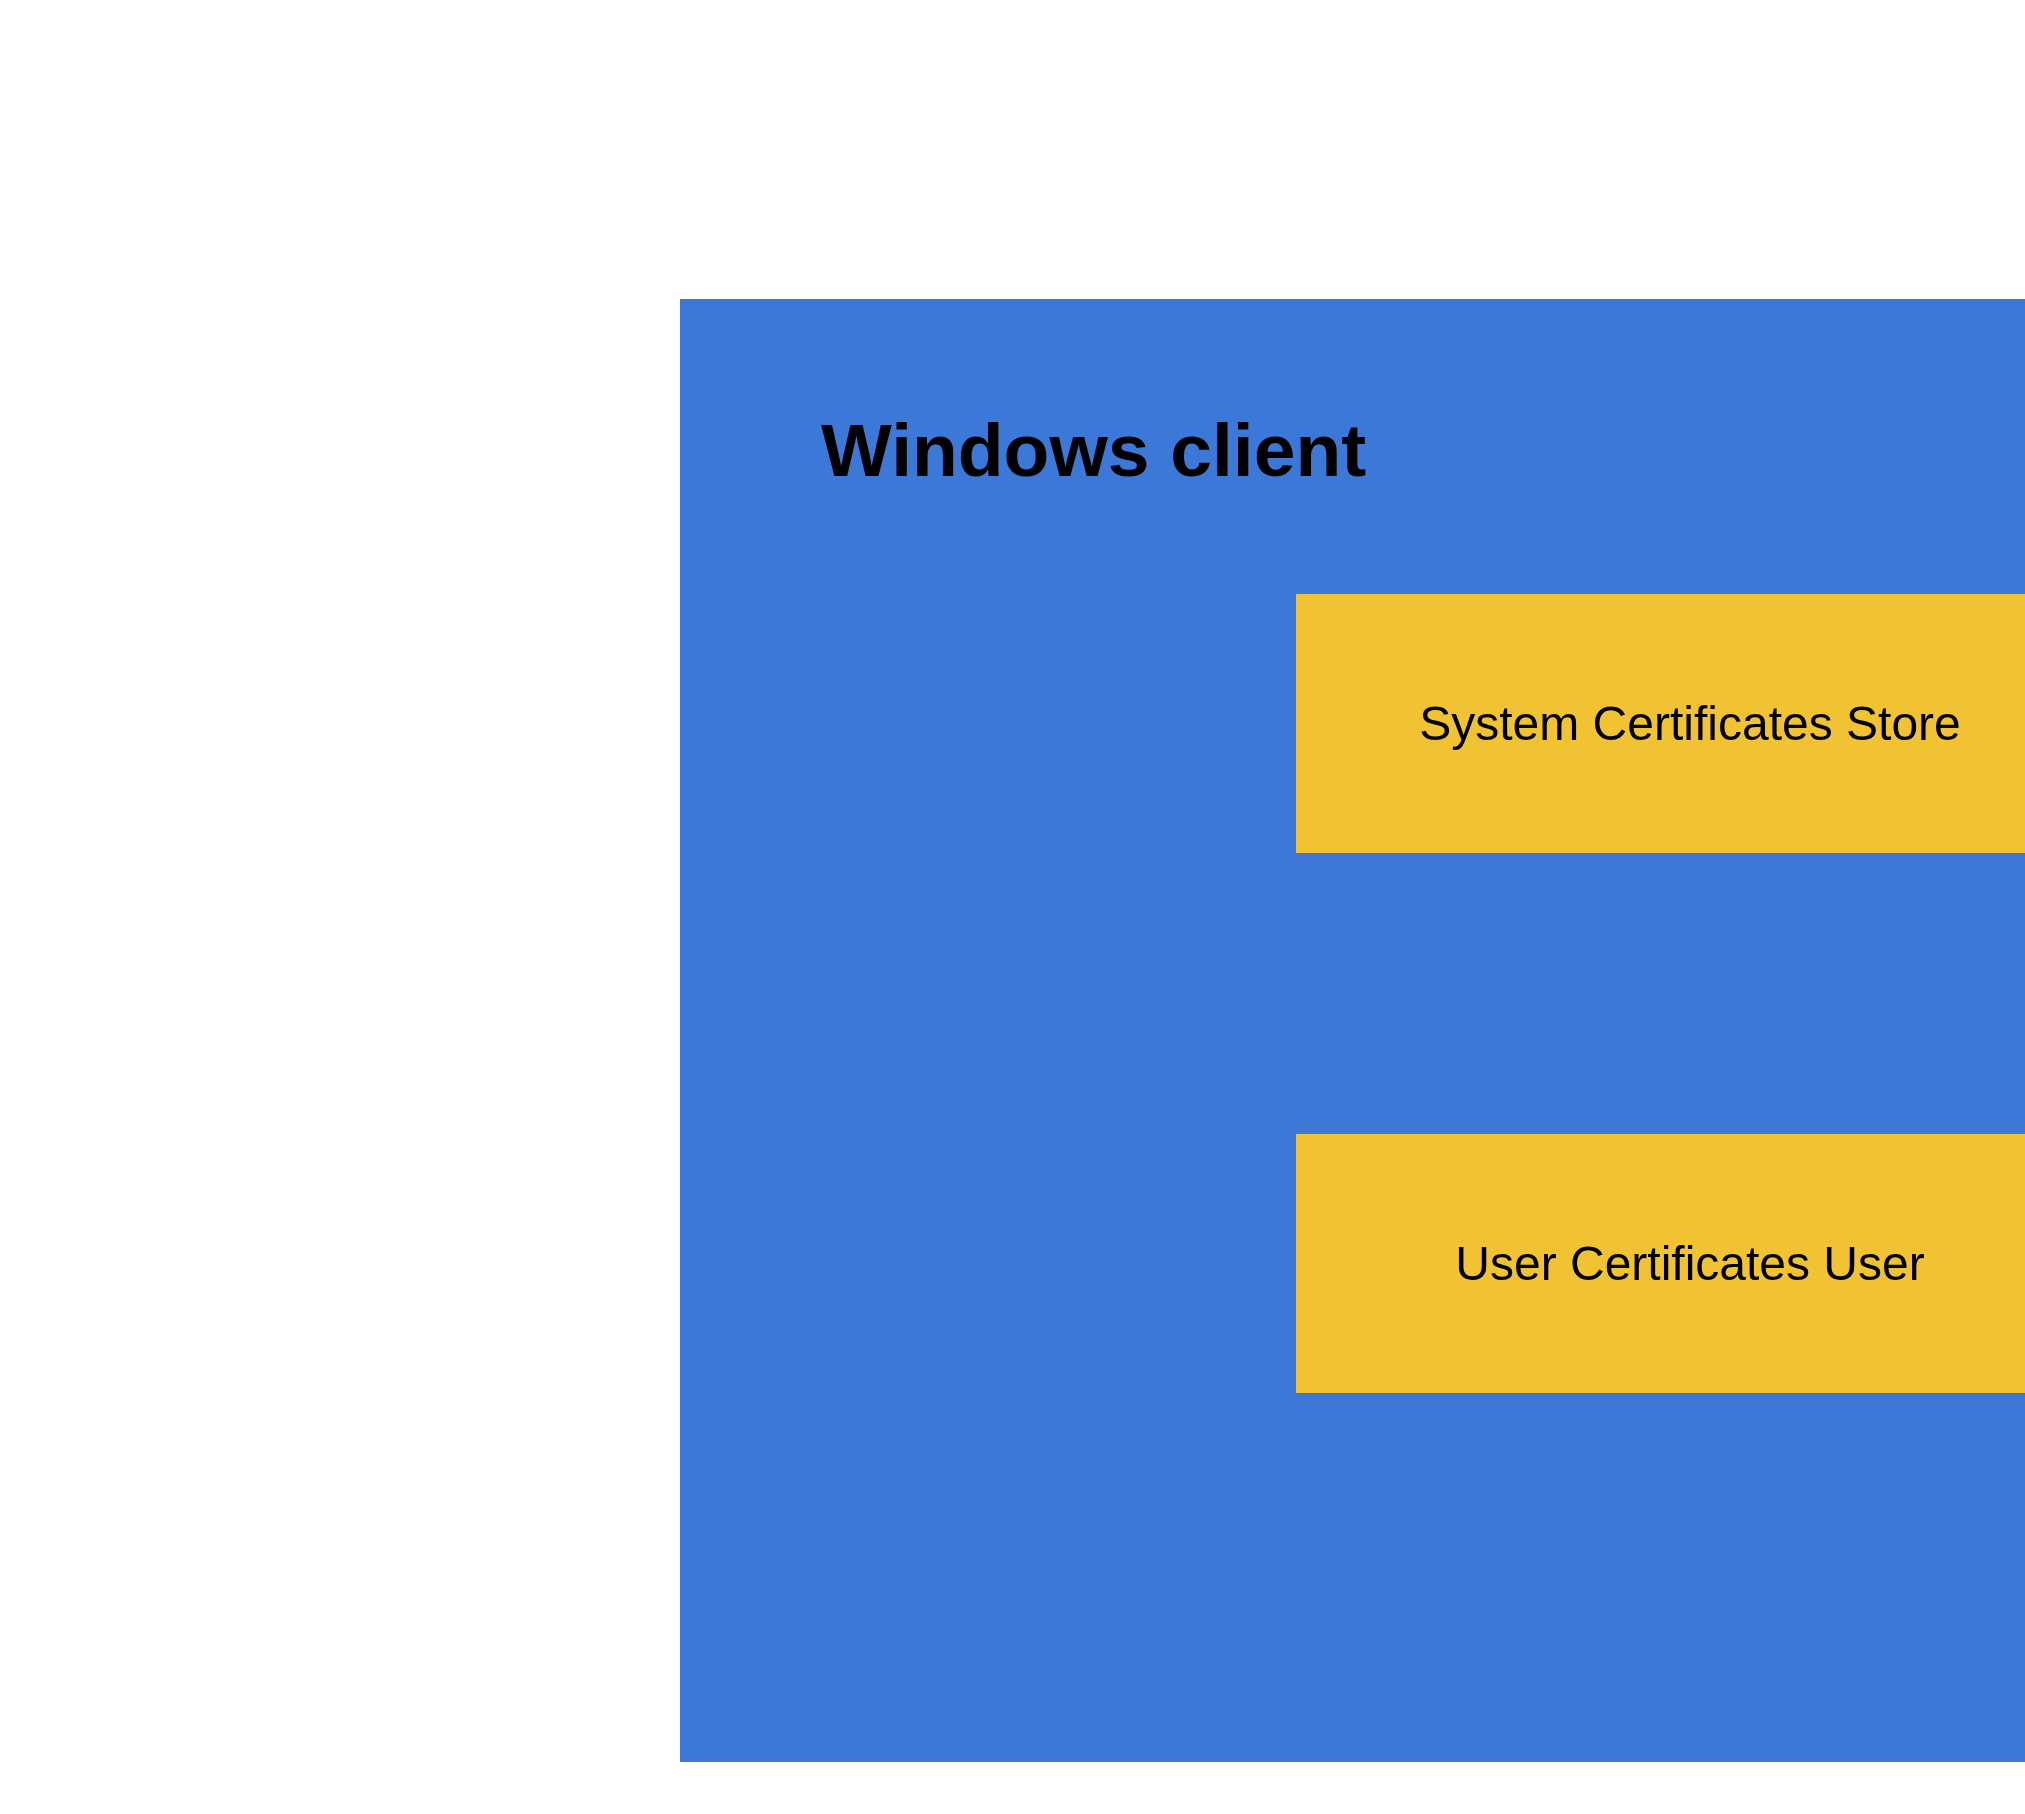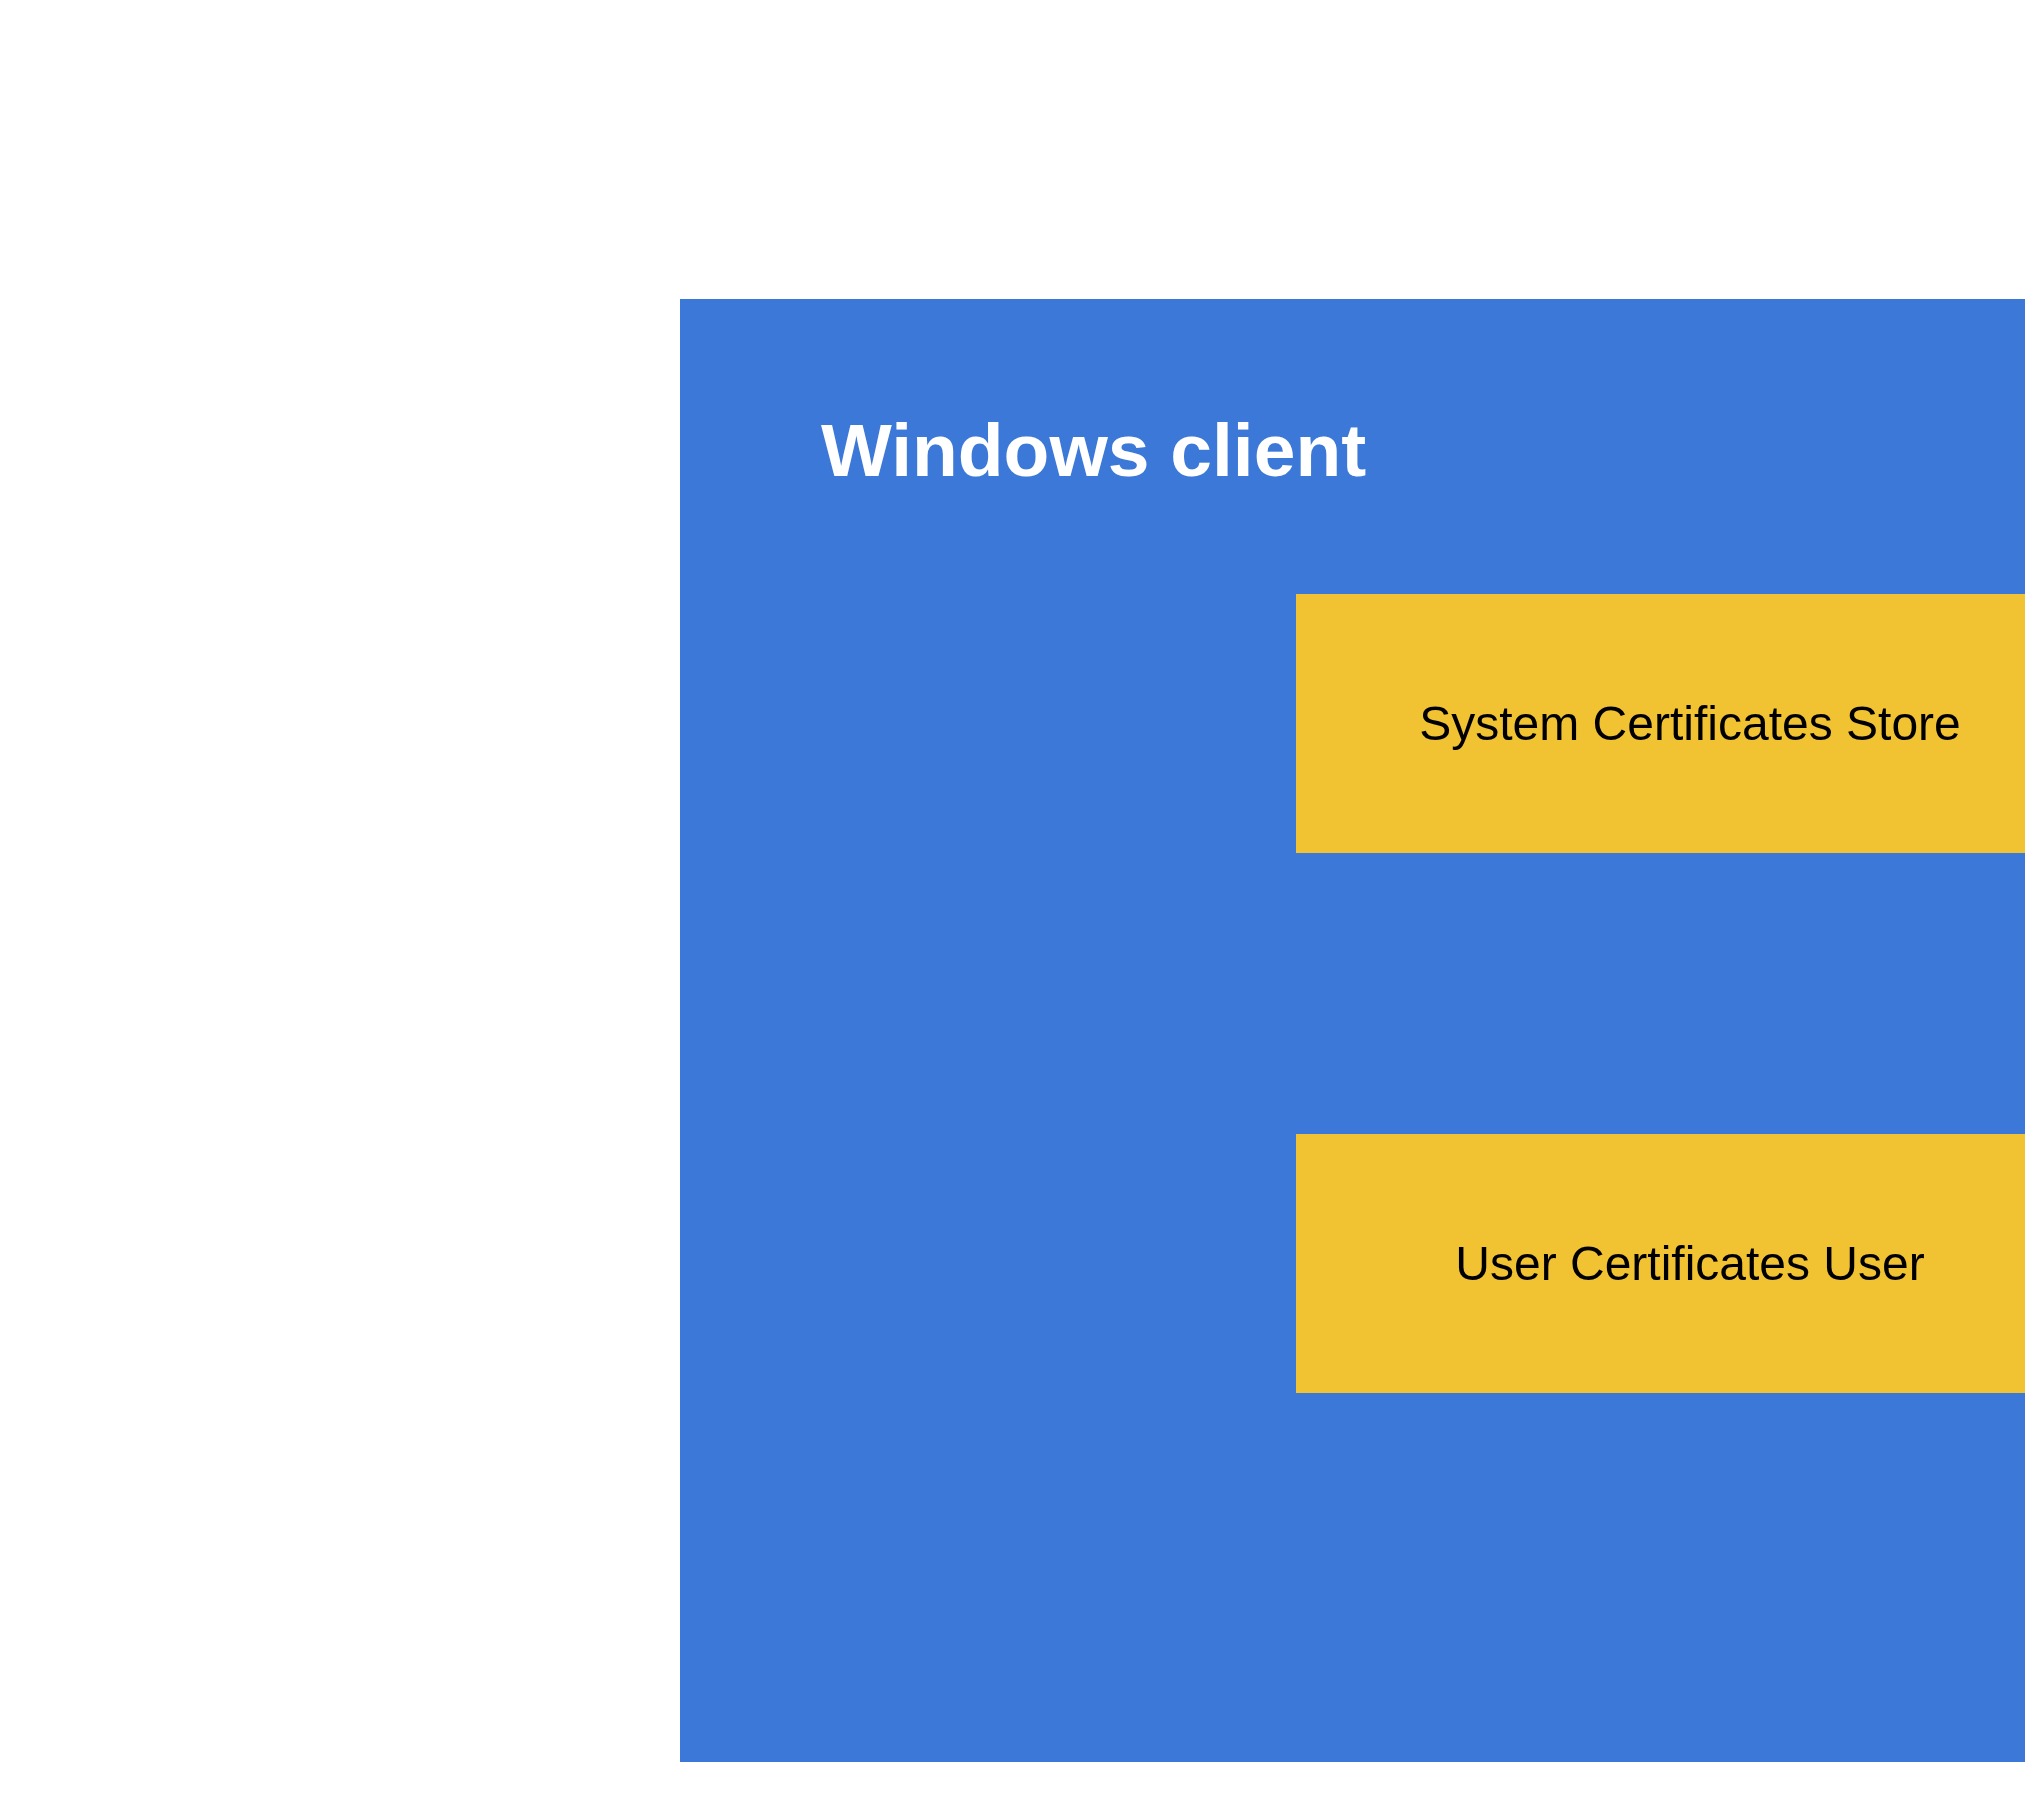--- a/index.html
+++ b/index.html
@@ -20,21 +20,21 @@
     left: 680px;
     top: 299px;
     width: 1458px;
     height: 1463px;
     background: #3C78D8;
   }
   .client-title {
     position: absolute;
     left: 141px;   
     top: 110px;    
-    color: #ffffff;
+    color: #000000;
     font-size: 75px;
     font-weight: 700;
     line-height: 1.1;
     white-space: pre;
     text-align: center;
   }
   .node {
     position: absolute;
     display: flex;
     align-items: center;

